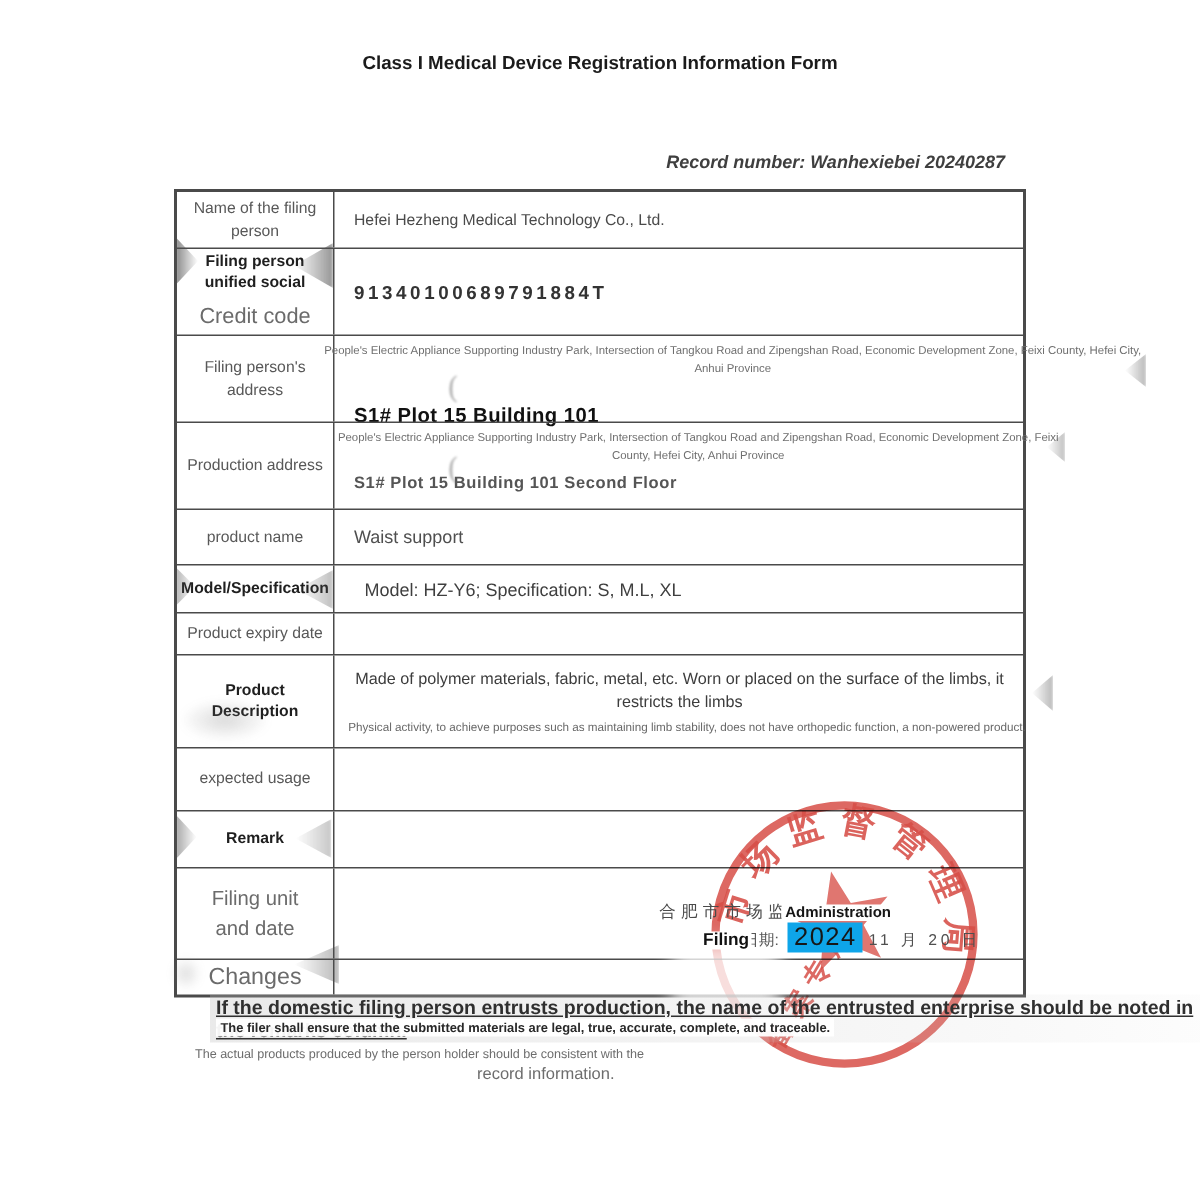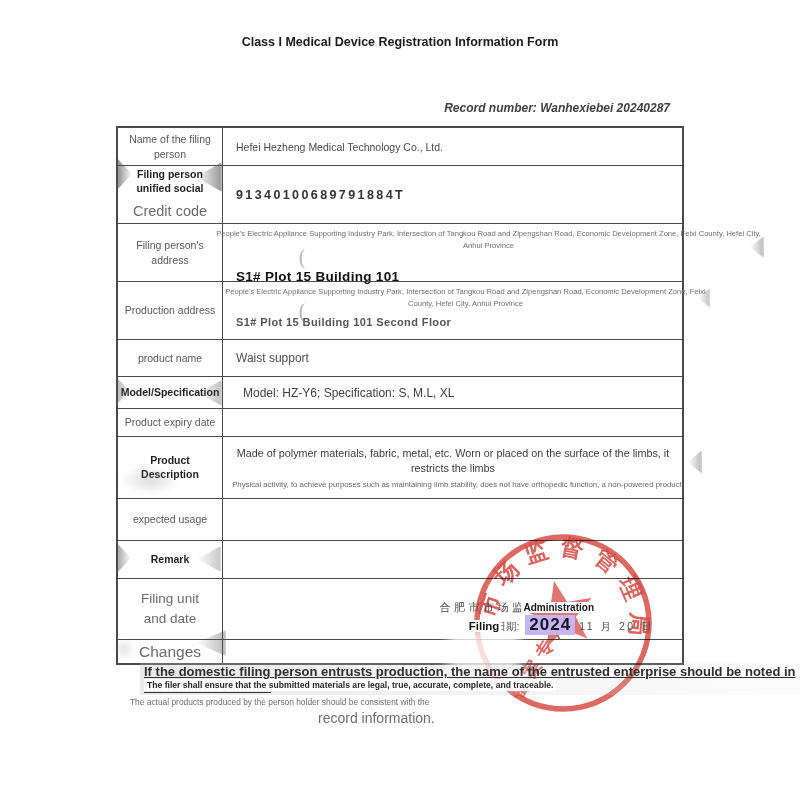--- a/index.html
+++ b/index.html
@@ -56,29 +56,29 @@
   .desc-line2{font-size:7.8px;color:#686868;text-align:center;width:462px;margin-top:4px;}
   .usage-val{font-size:10.8px;font-weight:500;color:#333;margin-left:-10px;background:#fff;padding:1px 2px;align-self:flex-start;}
 
   
   .unit-line1{position:absolute;right:86px;top:21px;display:flex;align-items:baseline;white-space:nowrap;z-index:6;}
   .unit-cn{font-size:11px;color:#4a4a4a;letter-spacing:3.5px;position:relative;z-index:4;}
   .unit-en{font-size:10px;font-weight:bold;color:#161616;background:#fff;margin-left:-5px;padding:0 2px;position:relative;z-index:6;}
   .unit-line2{position:absolute;right:28px;top:36px;display:flex;align-items:baseline;white-space:nowrap;z-index:6;}
   .filing-word{font-size:11.5px;font-weight:bold;color:#111;background:#fff;padding:0 2px;position:relative;z-index:6;}
   .date-label{font-size:10.5px;color:#555;margin-left:-6px;position:relative;z-index:4;}
-  .year-big{font-size:17px;font-weight:bold;color:#161616;letter-spacing:1px;background:#c4b5fd;padding:0 4px;margin-left:6px;position:relative;z-index:6;}
+  .year-big{font-size:17px;font-weight:normal;color:#161616;letter-spacing:1px;background:#0ea5e9;padding:0 4px;margin-left:6px;position:relative;z-index:6;}
   .date-rest{font-size:10.5px;color:#4f4f4f;letter-spacing:2.5px;margin-left:4px;position:relative;z-index:4;}
 
   
   .fn1{left:140px;top:663px;font-size:13px;font-weight:600;color:#2f2f2f;z-index:8;
        background:linear-gradient(90deg,rgba(185,185,185,.30),rgba(230,230,230,.10));padding:1px 4px;text-decoration:underline;}
   .fn2{left:144px;top:679px;font-size:8.6px;font-weight:bold;color:#282828;z-index:8;background:rgba(255,255,255,.95);padding:1px 3px;}
   .fn3{left:130px;top:697px;font-size:8.4px;color:#6d6d6d;z-index:8;}
-  .fn4{left:318px;top:710px;font-size:14px;color:#6d6d6d;z-index:8;}
+  .fn4{left:318px;top:710px;font-size:11px;color:#6d6d6d;z-index:8;}
 
   
   .stamp{
     left:461px;top:517px;width:204px;height:212px;z-index:5;
     mix-blend-mode:multiply;opacity:.9;transform:rotate(-12deg);
   }
   .stamp-fade{left:448px;top:628px;width:72px;height:58px;background:rgba(255,255,255,.78);filter:blur(6px);z-index:5;}
 
   
   .smudge{position:absolute;filter:blur(1.2px);pointer-events:none;}

